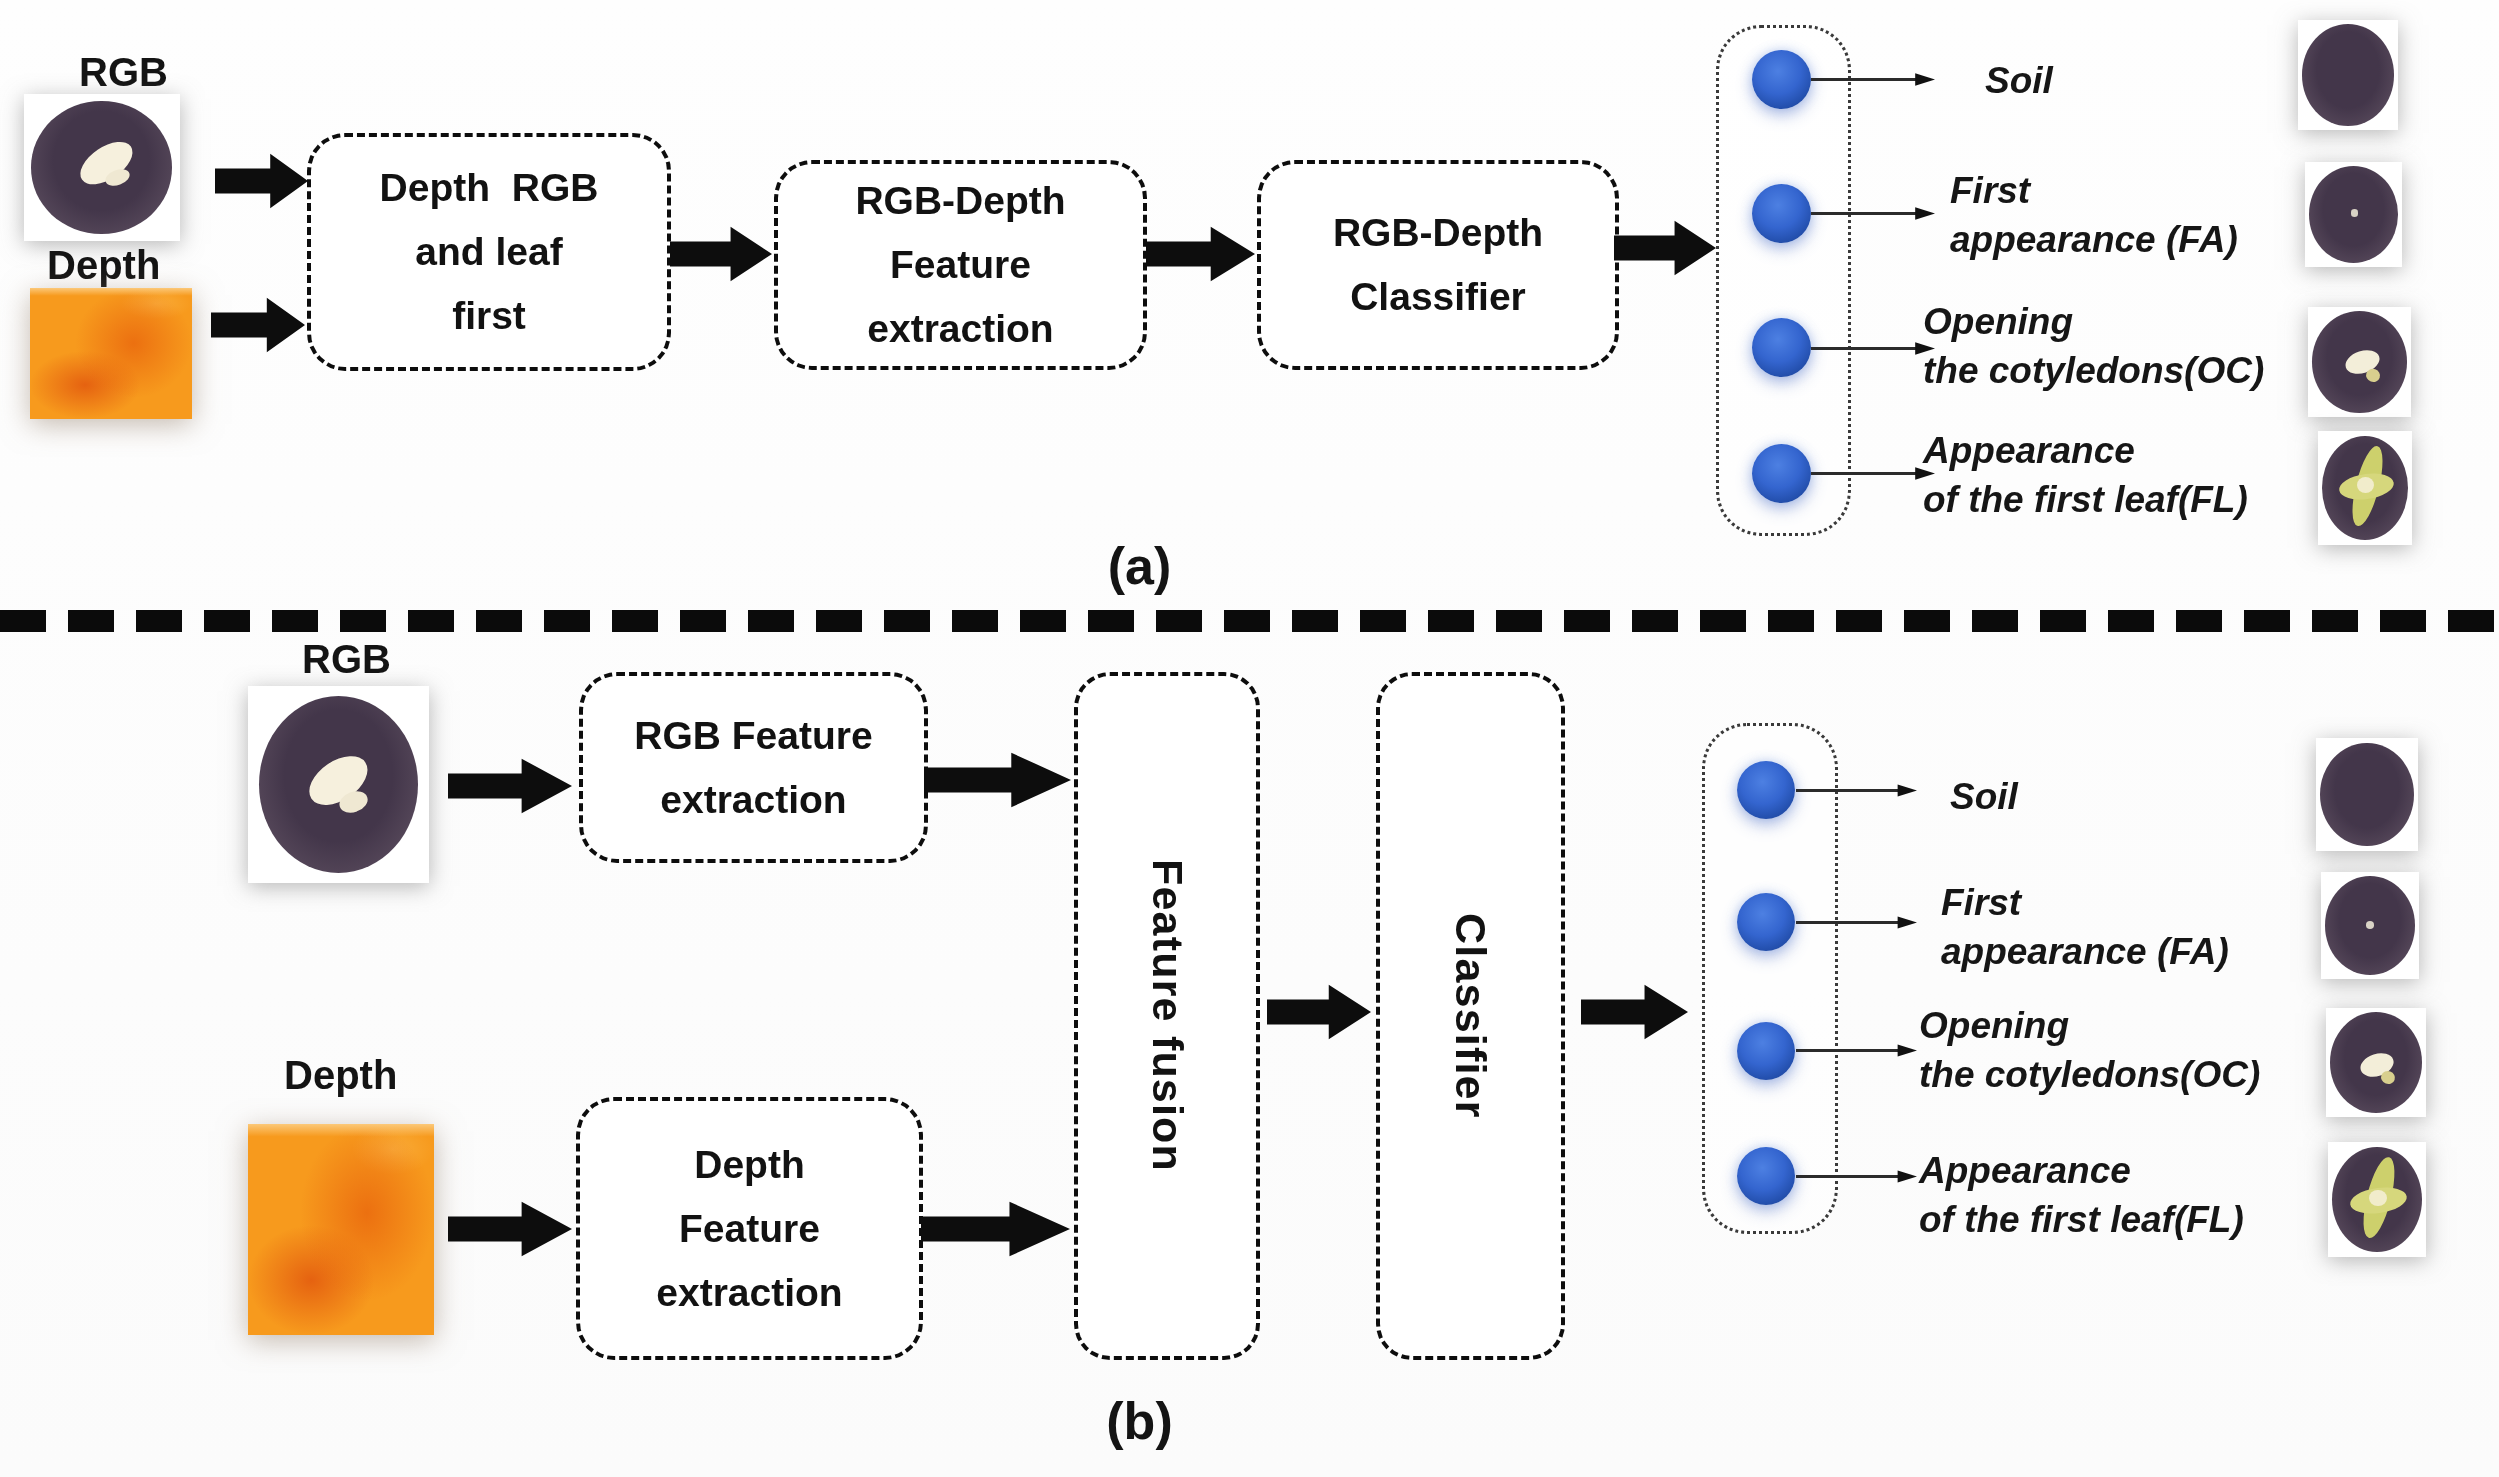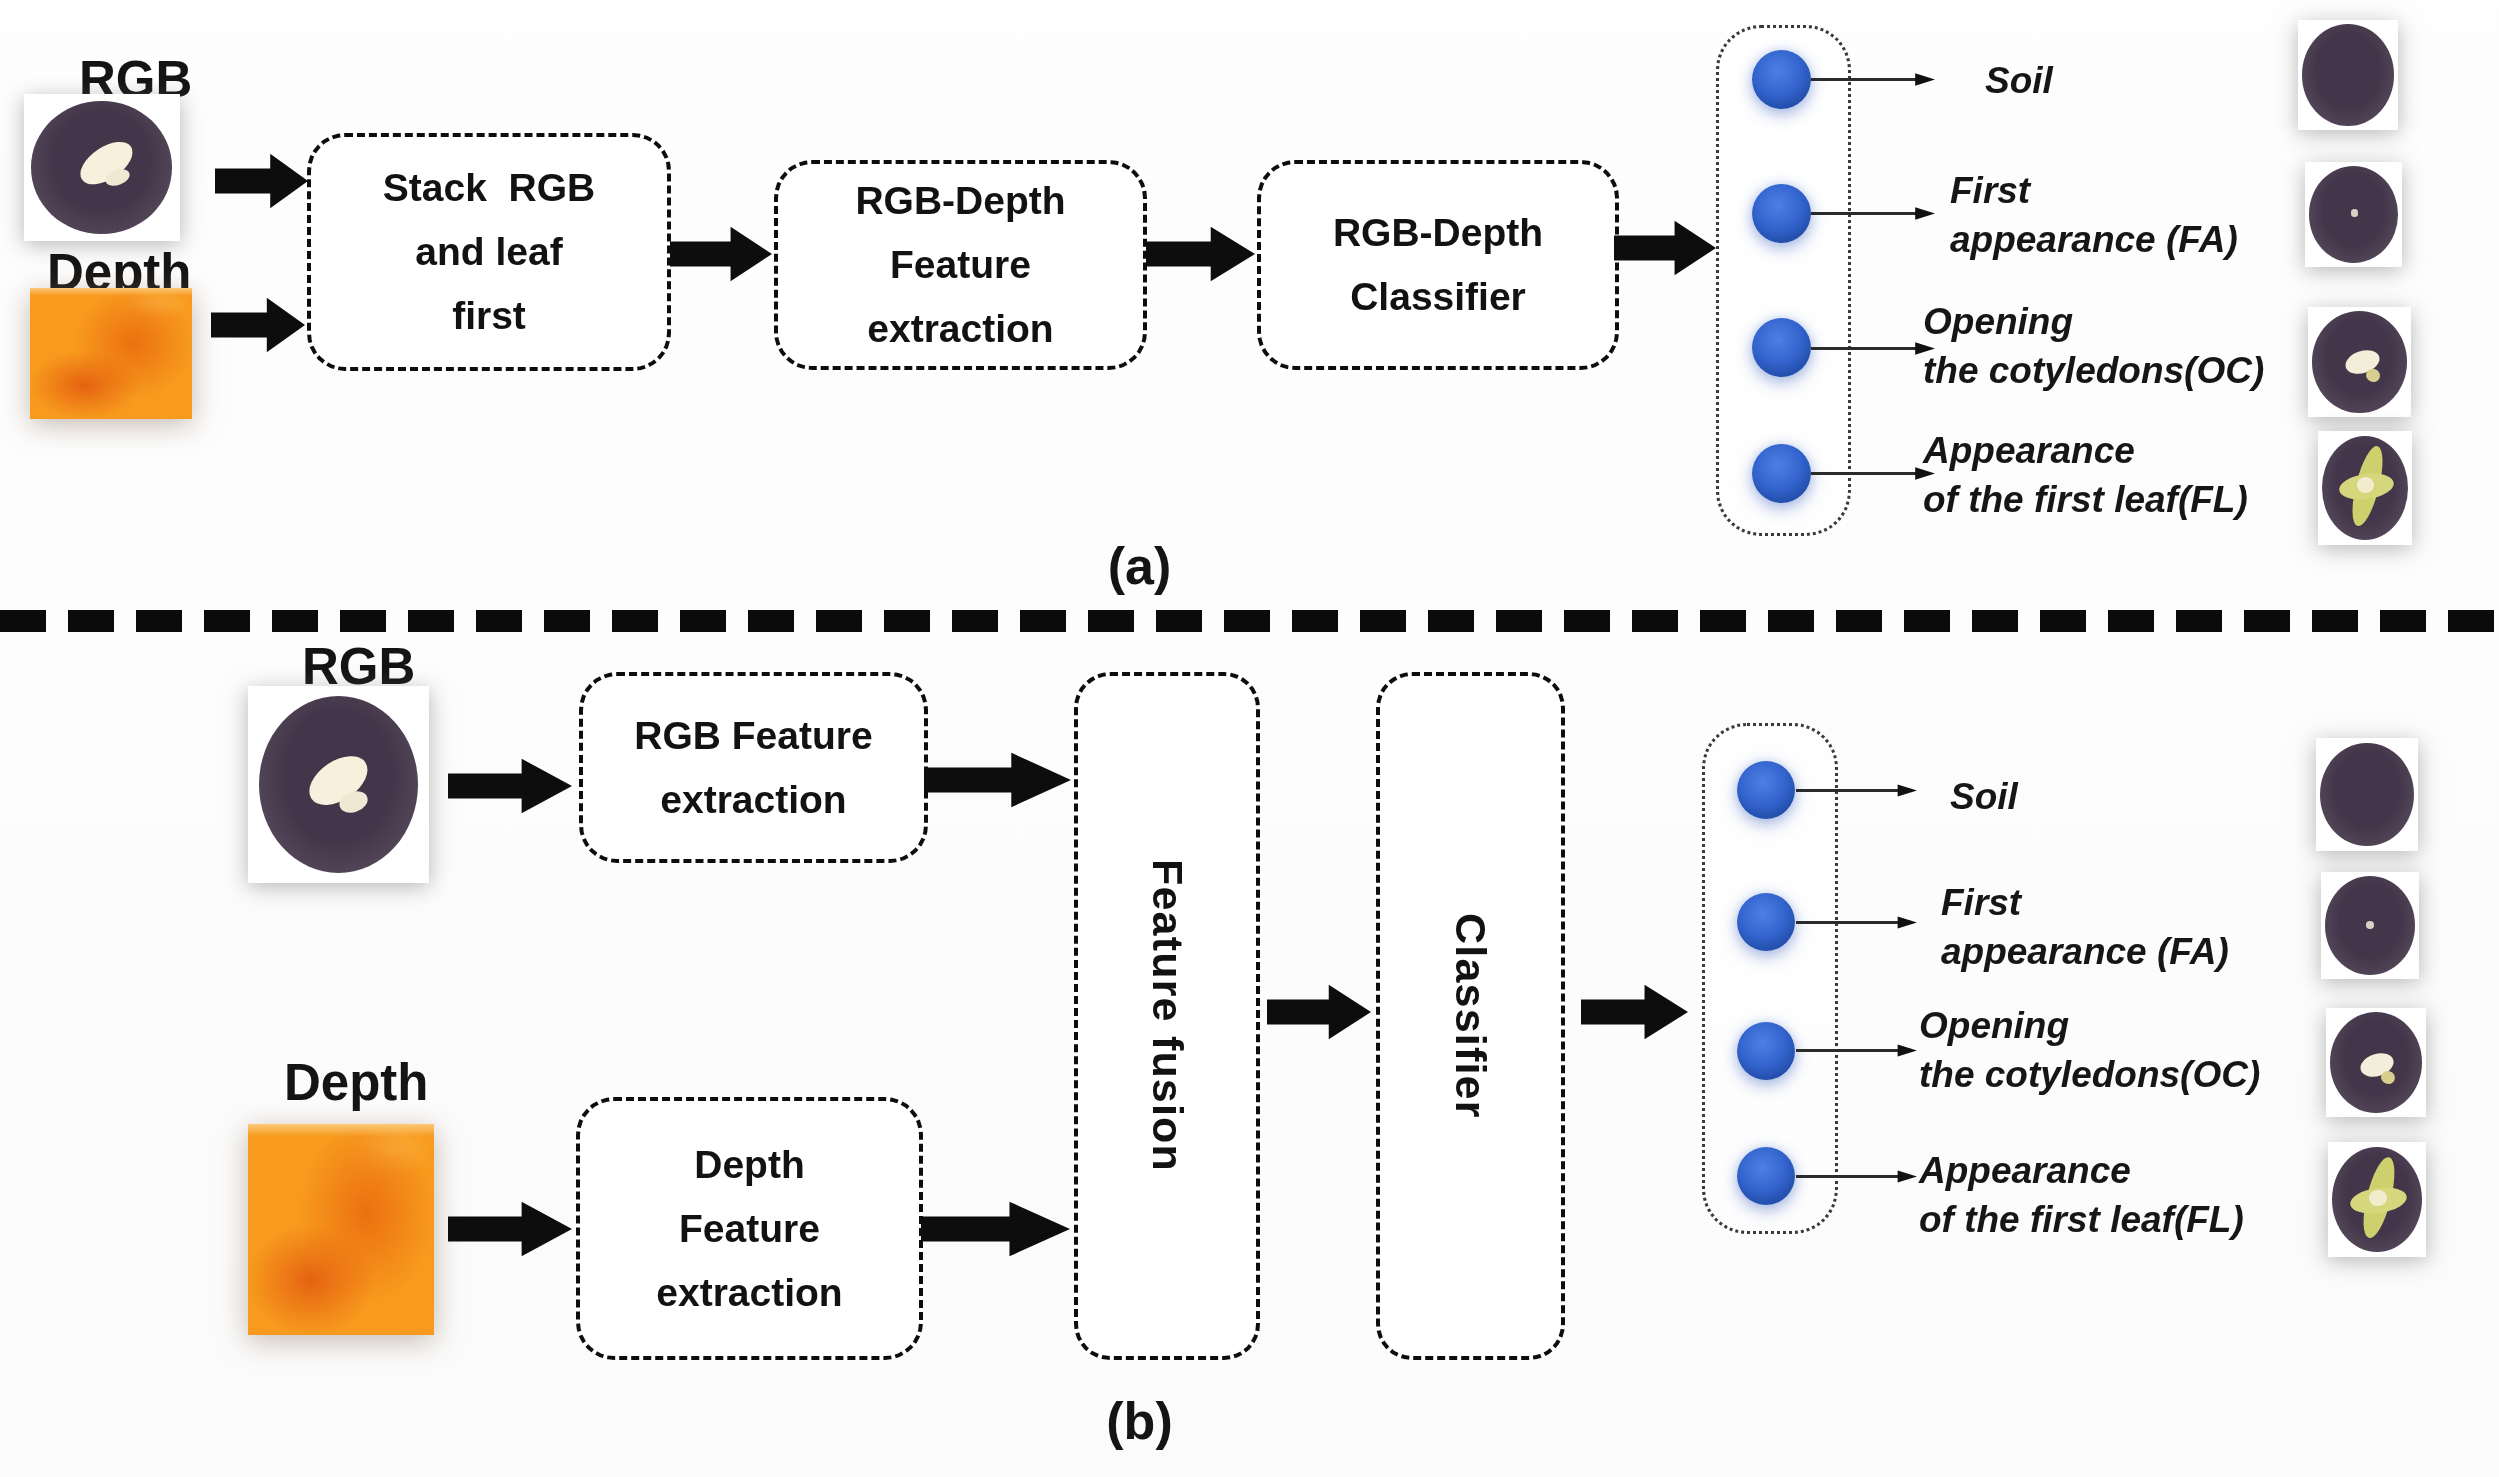--- a/index.html
+++ b/index.html
@@ -1,19 +1,19 @@
 <!DOCTYPE html>
 <html style="font-size:10px"><head>
 <meta charset="utf-8">
 <style>
   html,body{margin:0;padding:0;background:#ffffff;}
   .canvas{position:relative;width:2500px;height:1477px;background:linear-gradient(180deg,#fefefe,#fbfbfb);
           font-family:"Liberation Sans", sans-serif;color:#141414;overflow:hidden;}
   .abs{position:absolute;}
-  .big-lbl{font-size:51px;font-weight:bold;color:#141414;}
+  .big-lbl{font-size:40px;font-weight:bold;color:#141414;}
   .tag{font-size:52px;font-weight:bold;text-align:center;}
   
   .dbox{border:4.3px dashed #0d0d0d;border-radius:38px;background:#ffffff;
         display:flex;flex-direction:column;justify-content:center;align-items:center;}
   .bl{font-size:39px;font-weight:bold;line-height:64px;text-align:center;white-space:pre-wrap;color:#121212;}
   .vbox{border:4.3px dashed #0d0d0d;border-radius:36px;background:#ffffff;
         display:flex;justify-content:center;align-items:center;}
   .vtext{writing-mode:vertical-rl;font-size:43px;font-weight:bold;letter-spacing:1.2px;color:#121212;}
   
   .outbox{border:3.1px dotted #3a3a3a;border-radius:45px;background:rgba(255,255,255,.6);}
@@ -57,21 +57,21 @@
   <div class="abs depth" style="left:30px;top:288px;width:162px;height:131px;"></div>
 
   <svg class="abs big-arrow" style="left:215px;top:150px;" width="93" height="62" viewBox="0 0 160 100" preserveAspectRatio="none">
     <polygon points="0,30 95,30 95,6 160,50 95,94 95,70 0,70" fill="#0d0d0d"></polygon>
     </svg>
   <svg class="abs big-arrow" style="left:211px;top:294px;" width="94" height="62" viewBox="0 0 160 100" preserveAspectRatio="none">
     <polygon points="0,30 95,30 95,6 160,50 95,94 95,70 0,70" fill="#0d0d0d"></polygon>
     </svg>
 
   <div class="abs dbox" style="left:307px;top:133px;width:356px;height:230px;">
-    <div class="bl">Stack  RGB</div>
+    <div class="bl">Depth  RGB</div>
     <div class="bl">and leaf</div>
     <div class="bl">first</div>
   </div>
 
   <svg class="abs big-arrow" style="left:670px;top:223px;" width="102" height="62" viewBox="0 0 160 100" preserveAspectRatio="none">
     <polygon points="0,30 95,30 95,6 160,50 95,94 95,70 0,70" fill="#0d0d0d"></polygon>
     </svg>
 
   <div class="abs dbox" style="left:774px;top:160px;width:365px;height:202px;">
     <div class="bl">RGB-Depth</div>

